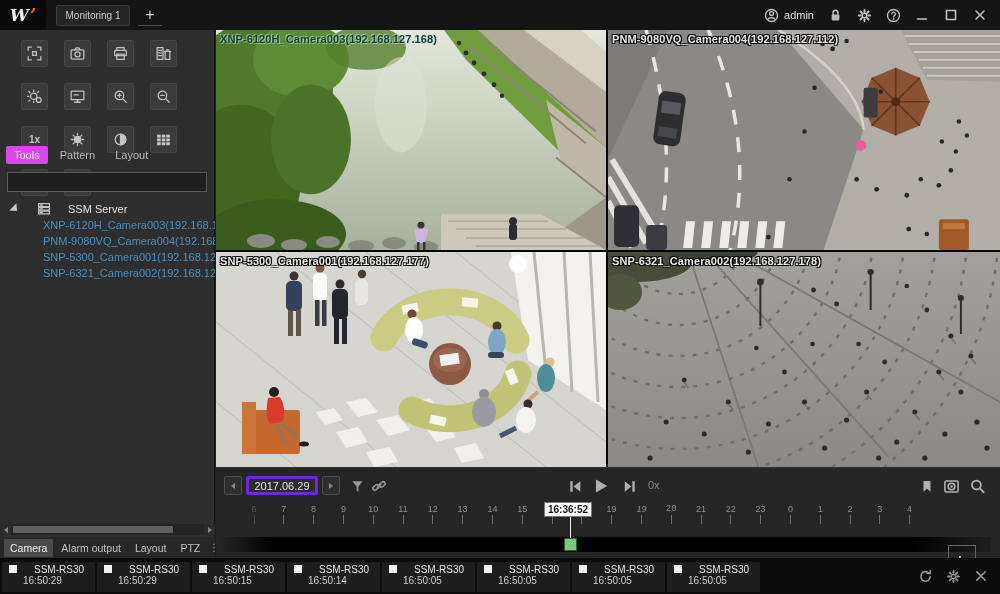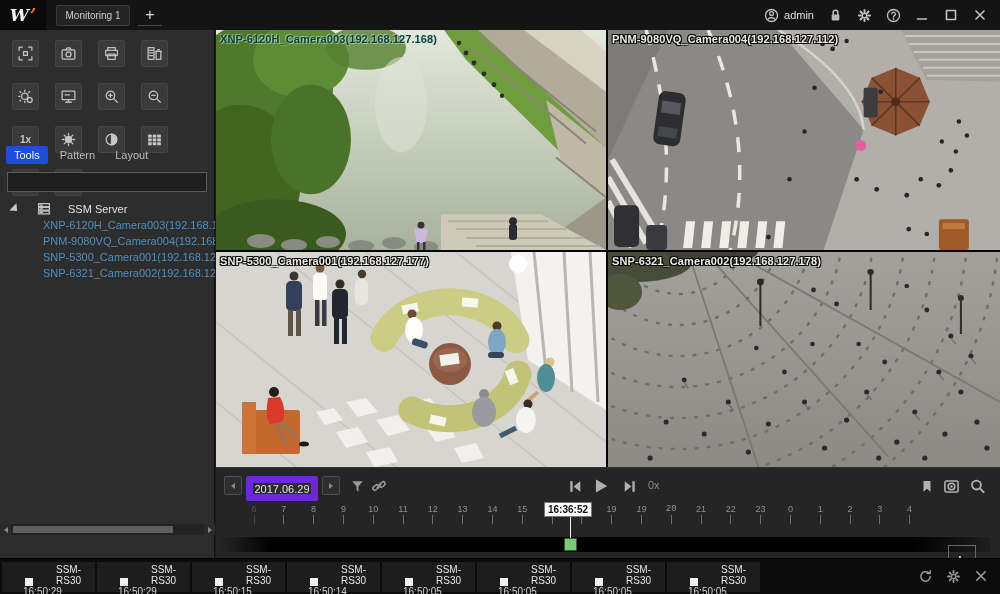--- a/index.html
+++ b/index.html
@@ -20,26 +20,26 @@
   .view-tab { margin-left:10px; width:74px; height:21px; background:#242424; border:1px solid #3c3c3c; border-radius:2px;
     display:flex; align-items:center; justify-content:center; color:#cfcfcf; font-size:10px; }
   .add-tab { margin-left:8px; width:24px; height:21px; display:flex; align-items:center; justify-content:center;
     color:#d8d8d8; font-size:16px; border-bottom:1px solid #4a4a4a; }
   .tb-right { margin-left:auto; display:flex; align-items:center; gap:13px; padding-right:12px; }
   .user-chip { display:flex; align-items:center; gap:5px; color:#e0e0e0; font-size:11px; }
   .tb-ic { display:flex; align-items:center; justify-content:center; width:16px; height:16px; }
 
   
   .sidebar { position:absolute; top:30px; left:0; width:215px; height:528px; background:#2d2d2d; border-right:1px solid #101010; }
-  .tool-grid { position:absolute; top:10px; left:12px; width:195px; display:flex; flex-wrap:wrap; gap:16px; }
+  .tool-grid { position:absolute; top:10px; left:21px; width:195px; display:flex; flex-wrap:wrap; gap:16px; }
   .tbtn { width:27px; height:27px; background:#3a3a3a; border:1px solid #454545; border-radius:2px;
     display:flex; align-items:center; justify-content:center; color:#c6c6c6; font-size:10px; font-weight:bold; }
   .side-tabs { position:absolute; top:116px; left:6px; display:flex; gap:4px; }
   .side-tab { padding:3px 8px; color:#bdbdbd; font-size:11px; }
-  .side-tab.active { background:#1d4ed8; color:#f0f0f0; border-radius:2px; }
+  .side-tab.active { background:#d946ef; color:#f0f0f0; border-radius:2px; }
   .search-box { position:absolute; top:142px; left:7px; width:200px; height:20px; background:#1e1e1e;
     border:1px solid #5a5a5a; color:#ddd; font-size:11px; padding:0 5px; font-family:inherit; }
   .tree { position:absolute; top:170px; left:0; width:215px; }
   .tree-root { display:flex; align-items:center; gap:17px; height:17px; padding-left:10px; color:#e4e4e4; }
   .tri-exp { width:0; height:0; border-left:5px solid transparent; border-right:5px solid transparent; border-top:6px solid #c8c8c8; transform:rotate(-45deg); }
   .tree-item { display:flex; align-items:center; gap:5px; height:16px; padding-left:38px; white-space:nowrap; overflow:hidden; }
   .tree-item .lbl { color:#4e8fbf; font-size:11px; }
   .hscroll { position:absolute; top:494px; left:0; width:215px; height:11px; background:#232323; display:flex; align-items:center; }
   .hs-arr { width:11px; height:11px; display:flex; align-items:center; justify-content:center; background:#2a2a2a; }
   .arr-l { width:0; height:0; border-top:3px solid transparent; border-bottom:3px solid transparent; border-right:4px solid #8a8a8a; }
@@ -60,21 +60,21 @@
   .osd { position:absolute; top:3px; left:4px; z-index:3; font-size:11px; font-weight:bold; color:#ededea; letter-spacing:.1px;
     text-shadow:-1px -1px 0 #000,1px -1px 0 #000,-1px 1px 0 #000,1px 1px 0 #000; }
   .cell.selected .osd { color:#0e3a38;
     text-shadow:-1px -1px 0 rgba(200,240,220,.45),1px 1px 0 rgba(200,240,220,.45),0 0 2px rgba(210,245,230,.5); }
 
   
   .timeline { position:absolute; top:467px; left:216px; width:784px; height:91px; background:#252525; border-top:1px solid #333; }
   .tl-controls { position:absolute; top:7px; left:0; width:784px; height:22px; }
   .nav-btn { position:absolute; top:1px; width:18px; height:19px; background:#2e2e2e; border:1px solid #4d4d4d; border-radius:2px;
     display:flex; align-items:center; justify-content:center; }
-  .date-box { position:absolute; top:1px; left:30px; width:72px; height:25px; background:#2b2b2b; border:7px solid #6d28d9;
+  .date-box { position:absolute; top:1px; left:30px; width:72px; height:19px; background:#2b2b2b; border:3px solid #6d28d9;
     border-radius:2px; display:flex; align-items:center; justify-content:center; color:#e2e2e2; font-size:11px; }
   .tl-ic { position:absolute; top:2px; width:18px; height:18px; display:flex; align-items:center; justify-content:center; }
   .speed-lbl { position:absolute; top:4px; left:432px; color:#8a8a8a; font-size:11px; }
   .ruler { position:absolute; top:32px; left:0; width:784px; height:59px; }
   .tick { position:absolute; top:4px; width:28px; text-align:center; }
   .tick .tick-num { display:block; color:#909090; font-size:9px; line-height:10px; }
   .tick .tick-line { display:block; margin:1px auto 0; width:1px; height:9px; background:#6e6e6e; }
   .tick:first-of-type { opacity:.45; } .tick:last-of-type { opacity:.4; }
   .track { position:absolute; top:37px; left:4px; width:770px; height:15px;
     background:linear-gradient(90deg, rgba(0,0,0,0) 0%, #000 7%, #000 90%, rgba(10,10,10,.25) 100%); }
@@ -82,21 +82,21 @@
   .marker-line { position:absolute; top:16px; left:354px; width:1px; height:22px; background:#f0f0f0; z-index:2; }
   .time-tip { position:absolute; top:2px; left:328px; width:48px; height:15px; background:#fff; border:1px solid #777;
     color:#111; font-size:10px; font-weight:bold; display:flex; align-items:center; justify-content:center; z-index:4; }
   .l-btn { position:absolute; top:45px; left:732px; width:28px; height:32px; border:1px solid #686868; color:#cfcfcf;
     font-size:12px; font-weight:bold; display:flex; align-items:center; justify-content:center; background:transparent; }
 
   
   .event-strip { position:absolute; top:558px; left:0; width:1000px; height:36px; background:#0b0b0b; border-top:1px solid #000;
     display:flex; align-items:center; padding:2px 0 2px 2px; }
   .ev-cell { width:93px; height:30px; background:#1d1d1d; margin-right:2px; padding:2px 4px 2px 7px; flex:none; }
-  .ev-top { display:flex; align-items:flex-end; gap:23px;margin-left:16px; }
+  .ev-top { display:flex; align-items:center; gap:17px; }
   .ev-sq { width:8px; height:8px; background:#f0f0f0; flex:none; }
   .ev-name { color:#e6e6e6; font-size:10px; }
   .ev-time { color:#cfcfcf; font-size:10px; padding-left:14px; line-height:12px; }
   .ev-icons { margin-left:auto; display:flex; gap:13px; padding-right:12px; }
 </style>
 </head>
 <body>
 
 <div class="app">
 
@@ -315,20 +315,35 @@
     <div class="hscroll">
       <span class="hs-arr">
           <span class="arr-l"></span>
         </span>
       <span class="hs-thumb"></span>
       <span class="hs-arr" style="margin-left:auto;">
           <span class="arr-r"></span>
         </span>
     </div>
 
+    <div class="bottom-tabs">
+      <div class="btab active">Camera</div>
+      <div class="btab">Alarm output</div>
+      <div class="btab">Layout</div>
+      <div class="btab">PTZ</div>
+      <div class="btab-more">⋮</div>
+      <div class="btab-gear">
+        <svg width="13" height="13" viewBox="0 0 14 14" class="icon-stroke">
+            <circle cx="7" cy="7" r="2"></circle>
+            <g style="stroke-width:1.8">
+              <path d="M7 2V3.6M7 10.4V12M2 7h1.6M10.4 7H12M3.5 3.5l1.2 1.2M9.3 9.3l1.2 1.2M10.5 3.5L9.3 4.7M4.7 9.3l-1.2 1.2"></path>
+            </g>
+          </svg>
+      </div>
+    </div>
   </div>
 
   <div class="video-grid">
 
     <div class="cell selected">
       <svg class="scene" viewBox="0 0 390 221" preserveAspectRatio="none">
         <defs>
           <linearGradient id="wg" x1="0" y1="0" x2="0" y2="1">
             <stop offset="0" stop-color="#e3e8da"></stop>
               <stop offset=".55" stop-color="#c2cbb8"></stop>

